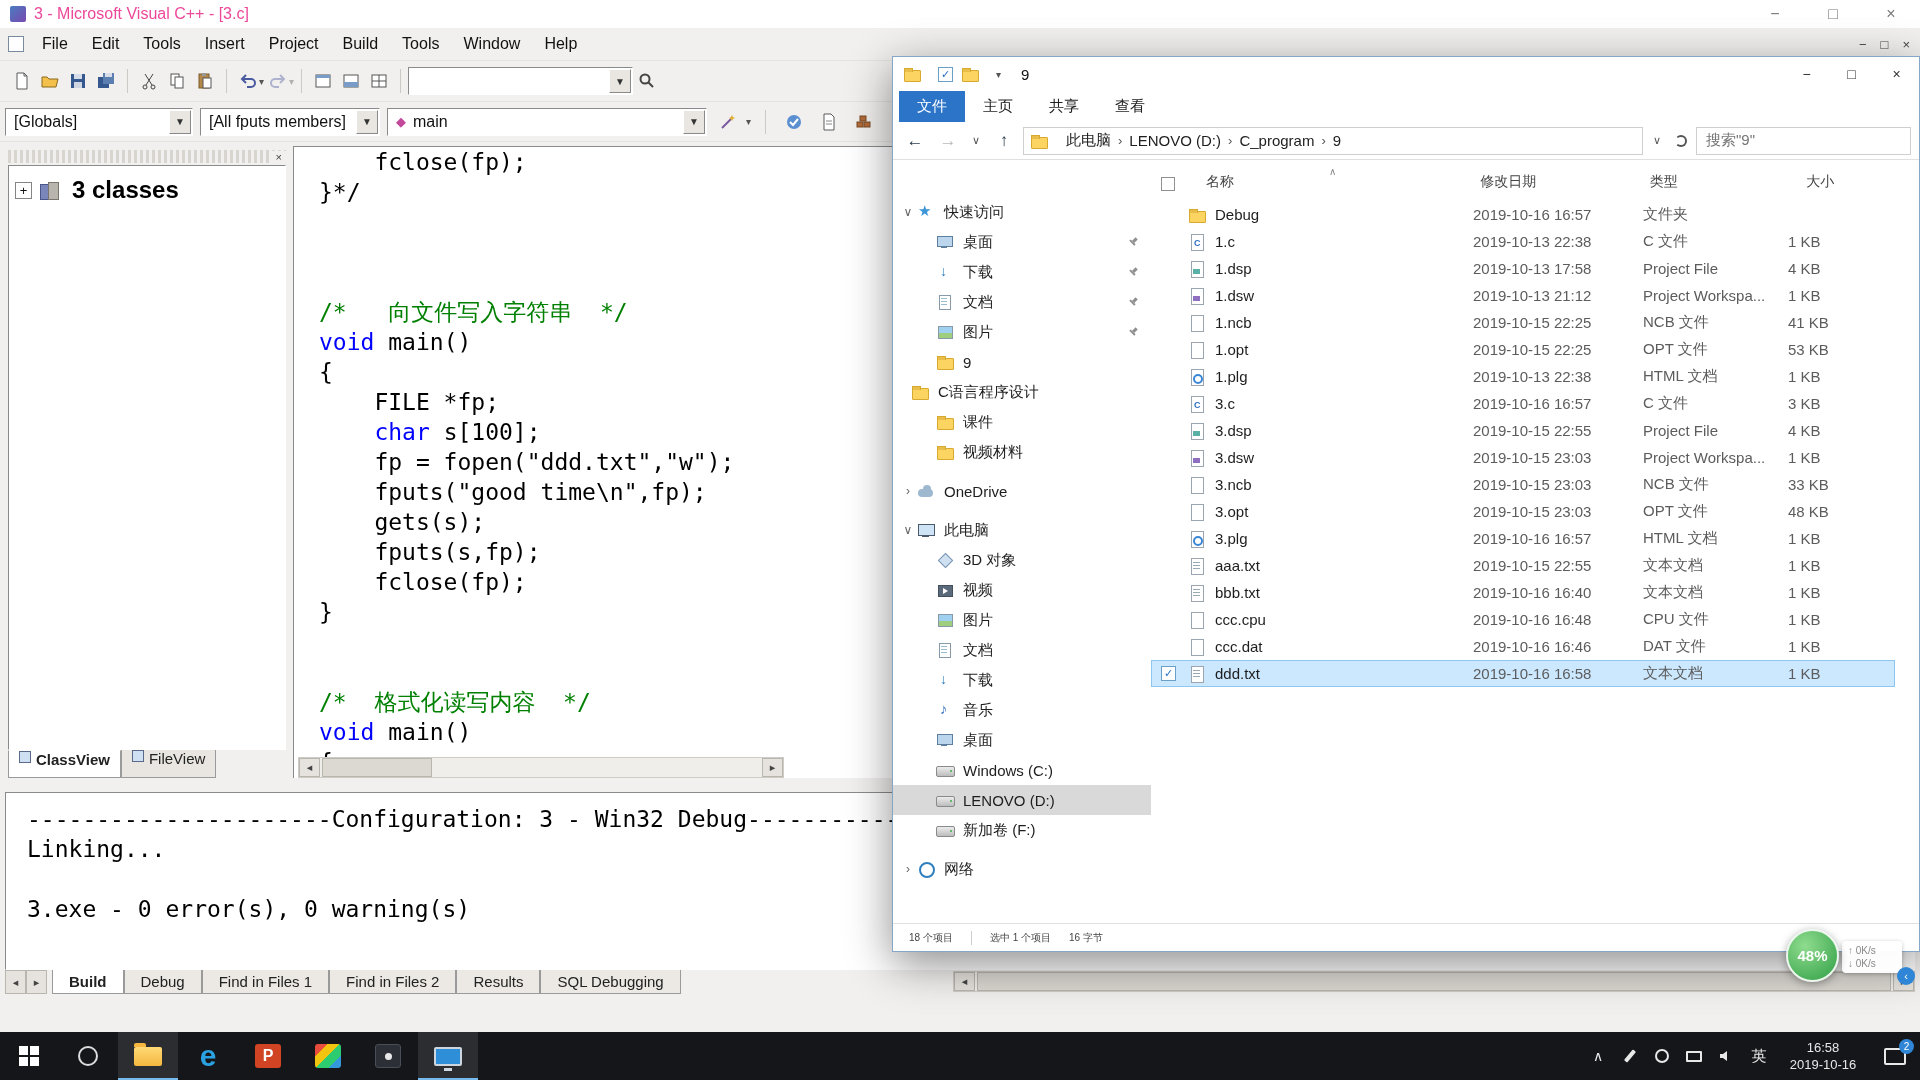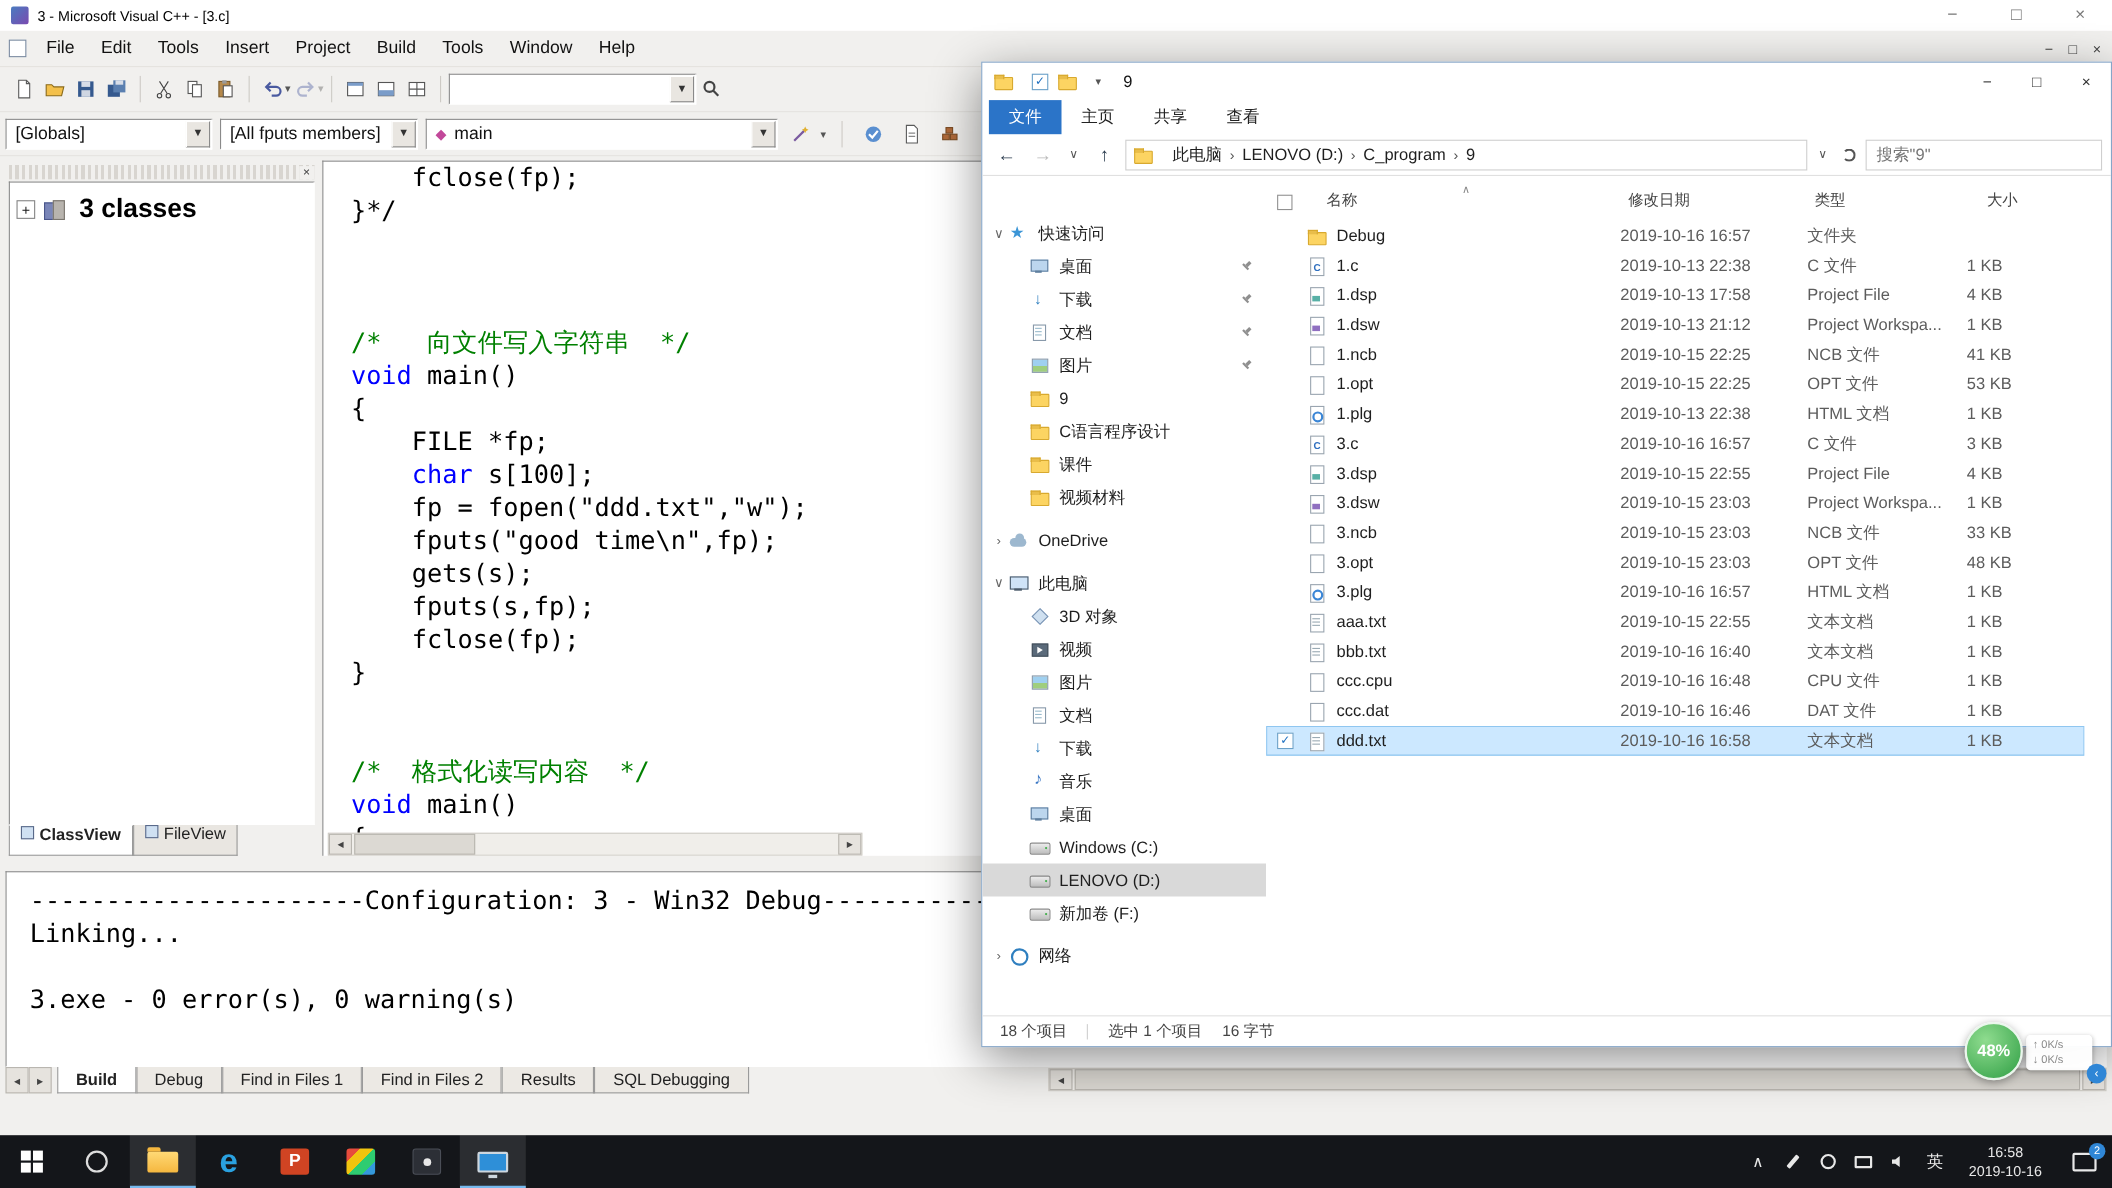--- a/index.html
+++ b/index.html
@@ -2,21 +2,21 @@
 <html><head>
 <meta charset="utf-8">
 <style>
 *{margin:0;padding:0;box-sizing:border-box}
 html,body{background:#333}
 #screen{position:relative;width:1920px;height:1080px;overflow:hidden;background:#f1f0ee;font-family:"Liberation Sans",sans-serif;cursor:default}
 
 #vc{position:absolute;inset:0 0 48px 0;background:#f1f0ee;z-index:1}
 .vc-titlebar{position:absolute;top:0;left:0;right:0;height:28px;background:#fff;display:flex;align-items:center;padding-left:10px}
 .vc-appicon{width:16px;height:16px;background:linear-gradient(135deg,#4a7cc0,#7a4ab0);border-radius:2px;margin-right:8px;flex:none}
-.vc-title{font-size:13px;color:#000000}
+.vc-title{font-size:16px;color:#ec4899}
 .caps{position:absolute;right:0;top:0;height:100%;display:flex}
 .cap{width:58px;display:flex;align-items:center;justify-content:center;color:#7a7a7a;font-size:16px}
 .vc-menubar{position:absolute;top:28px;left:0;right:0;height:33px;display:flex;align-items:center;padding-left:8px;border-bottom:1px solid #e5e3df}
 .mdi-doc{width:16px;height:16px;background:#fff;border:1px solid #7a8aa0;margin-right:6px;flex:none}
 #vc-menus{display:flex}
 .menu-item{padding:4px 12px;font-size:16px;color:#111}
 .mdi-ctrls{position:absolute;right:10px;display:flex;gap:14px;color:#444;font-size:13px}
 .vc-toolbar1{position:absolute;top:61px;left:0;right:0;height:41px;display:flex;align-items:center;padding-left:8px;border-bottom:1px solid #e5e3df}
 .vc-toolbar2{position:absolute;top:102px;left:0;right:0;height:40px;display:flex;align-items:center;padding-left:5px;gap:7px;border-bottom:1px solid #e5e3df}
 .tbi{width:28px;height:28px;display:flex;align-items:center;justify-content:center;flex:none}
@@ -126,21 +126,21 @@
 .fi-page::before,.fi-cfile::before,.fi-dsp::before,.fi-dsw::before,.fi-html::before,.fi-txt::before{content:"";position:absolute;left:3px;top:0;width:11px;height:15px;background:#fff;border:1px solid #9aa5b0}
 .fi-cfile::after{content:"C";position:absolute;left:6px;top:4px;font-size:9px;font-weight:bold;color:#2f6fbf}
 .fi-dsp::after{content:"";position:absolute;left:5px;top:8px;width:7px;height:5px;background:#58b0a6}
 .fi-dsw::after{content:"";position:absolute;left:5px;top:8px;width:7px;height:5px;background:#8f6fc0}
 .fi-html::after{content:"";position:absolute;left:5px;top:5px;width:6px;height:6px;border:2px solid #3b86d6;border-radius:50%}
 .fi-txt::after{content:"";position:absolute;left:5px;top:4px;width:7px;height:1px;background:#9aaab4;box-shadow:0 3px 0 #9aaab4,0 6px 0 #9aaab4}
 .f-name{width:258px;white-space:nowrap;overflow:hidden}
 .f-date{width:170px;color:#5c5c5c}
 .f-type{width:145px;color:#5c5c5c}
 .f-size{width:90px;text-align:left;color:#5c5c5c}
-.ex-status{position:absolute;left:0;right:0;bottom:0;height:28px;border-top:1px solid #e0e0e0;display:flex;align-items:center;padding-left:16px;gap:18px;color:#444;font-size:14px}
+.ex-status{position:absolute;left:0;right:0;bottom:0;height:28px;border-top:1px solid #e0e0e0;display:flex;align-items:center;padding-left:16px;gap:18px;color:#444;font-size:10px}
 .vdiv{width:1px;height:14px;background:#cfcfcf}
 
 #rec-ball{position:absolute;left:1786px;top:929px;width:53px;height:53px;border-radius:50%;background:radial-gradient(circle at 35% 30%,#8fdc8f,#2f9e44);border:2px solid #eaf6ec;display:flex;align-items:center;justify-content:center;color:#fff;font-weight:bold;font-size:15px;z-index:40;box-shadow:0 2px 8px rgba(0,0,0,.35)}
 #rec-panel{position:absolute;left:1842px;top:941px;width:60px;height:32px;background:rgba(255,255,255,.96);border-radius:4px;z-index:39;font-size:10px;color:#888;display:flex;flex-direction:column;justify-content:center;padding-left:6px;box-shadow:0 1px 4px rgba(0,0,0,.25);line-height:13px}
 #rec-expand{position:absolute;left:1897px;top:967px;width:18px;height:18px;border-radius:50%;background:#2f86d6;color:#fff;font-size:11px;display:flex;align-items:center;justify-content:center;z-index:41}
 
 #taskbar{position:absolute;left:0;right:0;bottom:0;height:48px;background:#14161a;display:flex;align-items:center;z-index:50;color:#e8e8e8}
 .tb-slot{width:60px;height:48px;display:flex;align-items:center;justify-content:center;position:relative;flex:none}
 .tb-slot.active{background:rgba(255,255,255,.10);box-shadow:inset 0 -2px 0 #76b9ed}
 .tb-start{width:20px;height:20px;display:grid;grid-template-columns:9px 9px;grid-template-rows:9px 9px;gap:2px}
@@ -471,21 +471,21 @@
             <span class="sb-chev" style="visibility: hidden;"></span>
             <span class="sb-ico i-pic"></span>
             <span>图片</span>
             <span class="sb-pin"></span>
           </div>
           <div class="sbi" style="padding-left: 25px;">
             <span class="sb-chev" style="visibility: hidden;"></span>
             <span class="sb-ico i-folder"></span>
             <span>9</span>
           </div>
-          <div class="sbi" style="padding-left: 25px;">
+          <div class="sbi" style="">
             <span class="sb-chev" style="visibility: hidden;"></span>
             <span class="sb-ico i-folder"></span>
             <span>C语言程序设计</span>
           </div>
           <div class="sbi" style="padding-left: 25px;">
             <span class="sb-chev" style="visibility: hidden;"></span>
             <span class="sb-ico i-folder"></span>
             <span>课件</span>
           </div>
           <div class="sbi" style="padding-left: 25px;">

